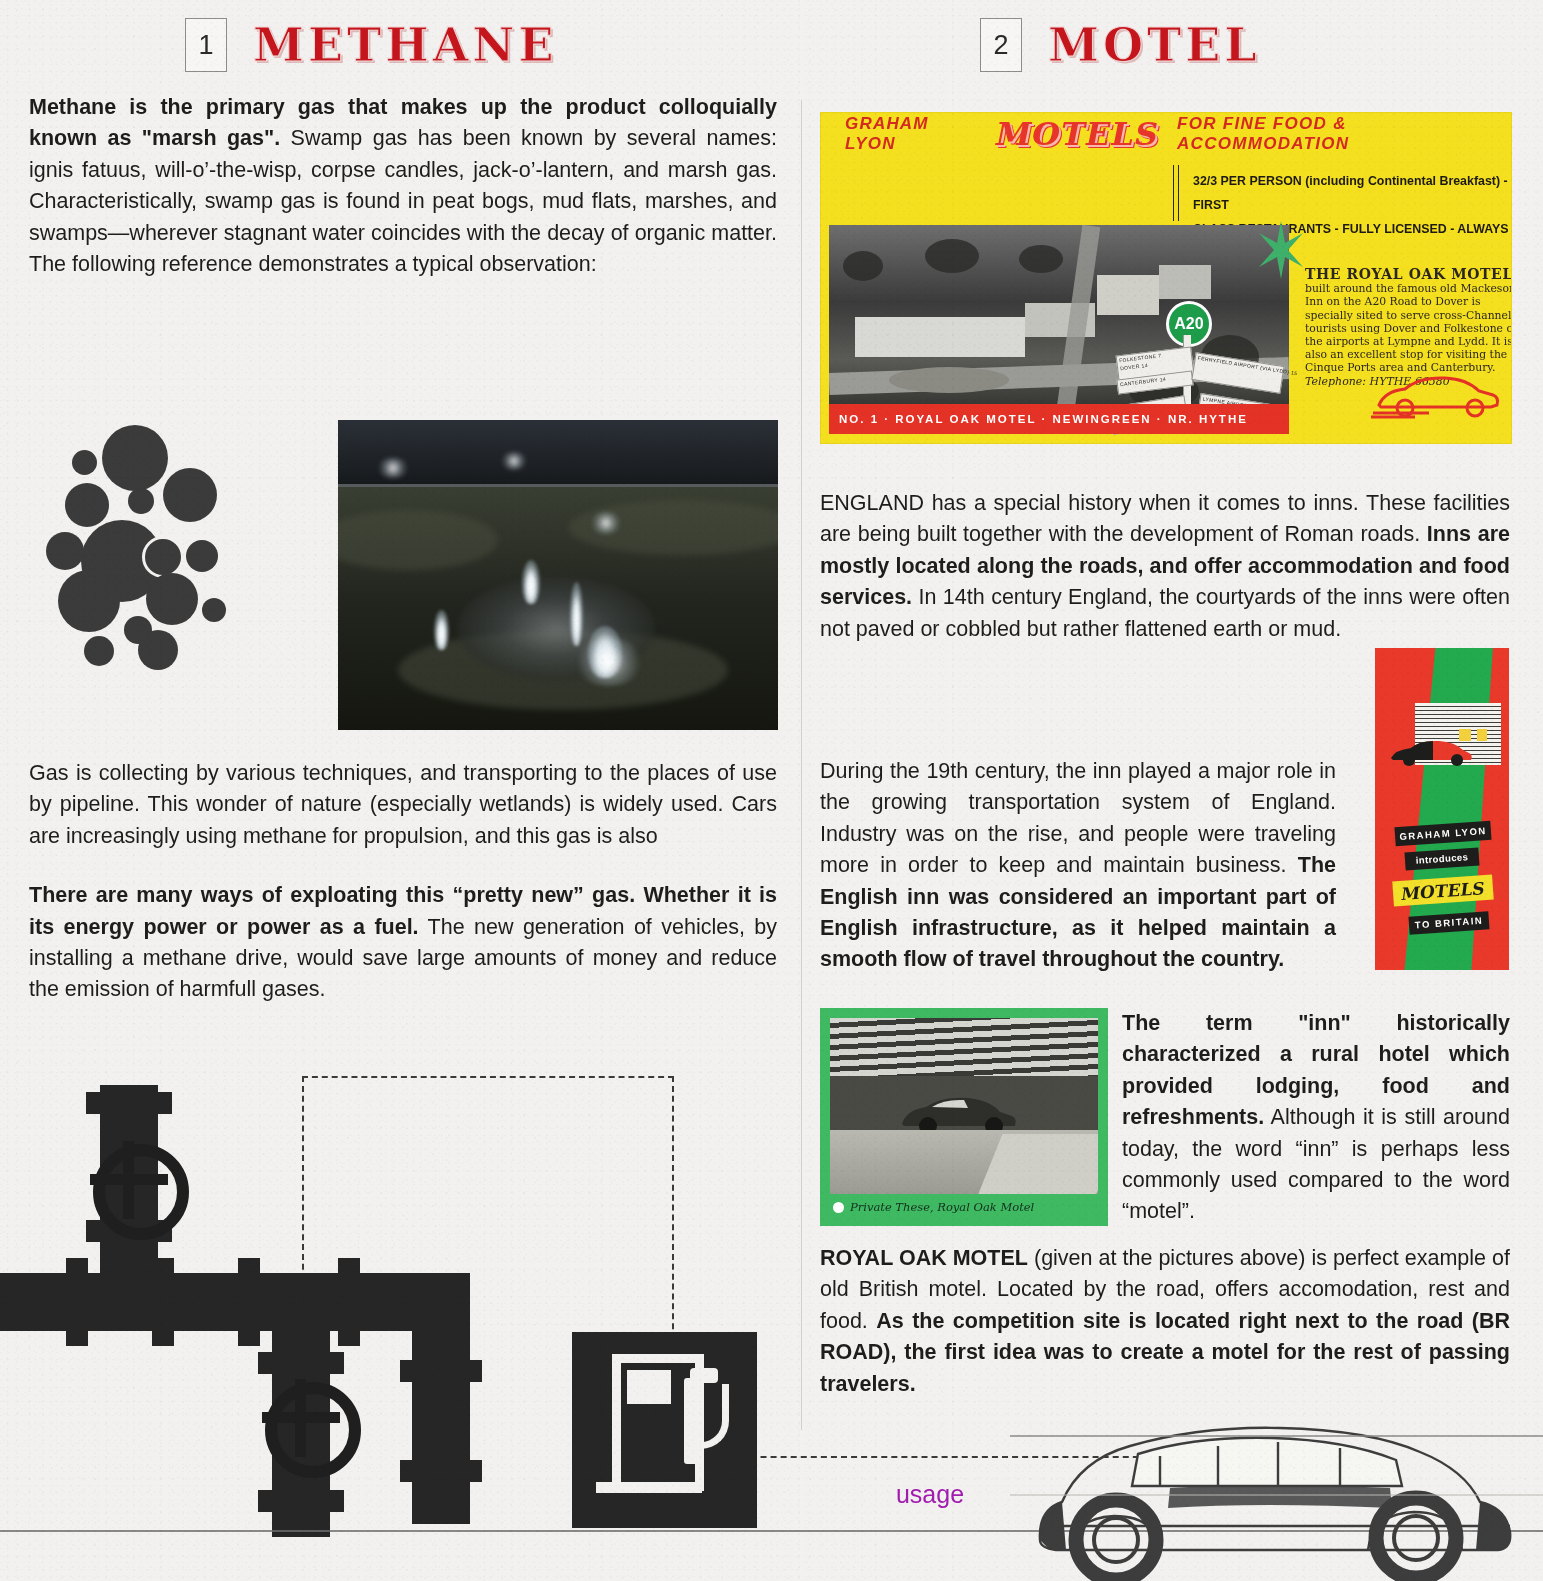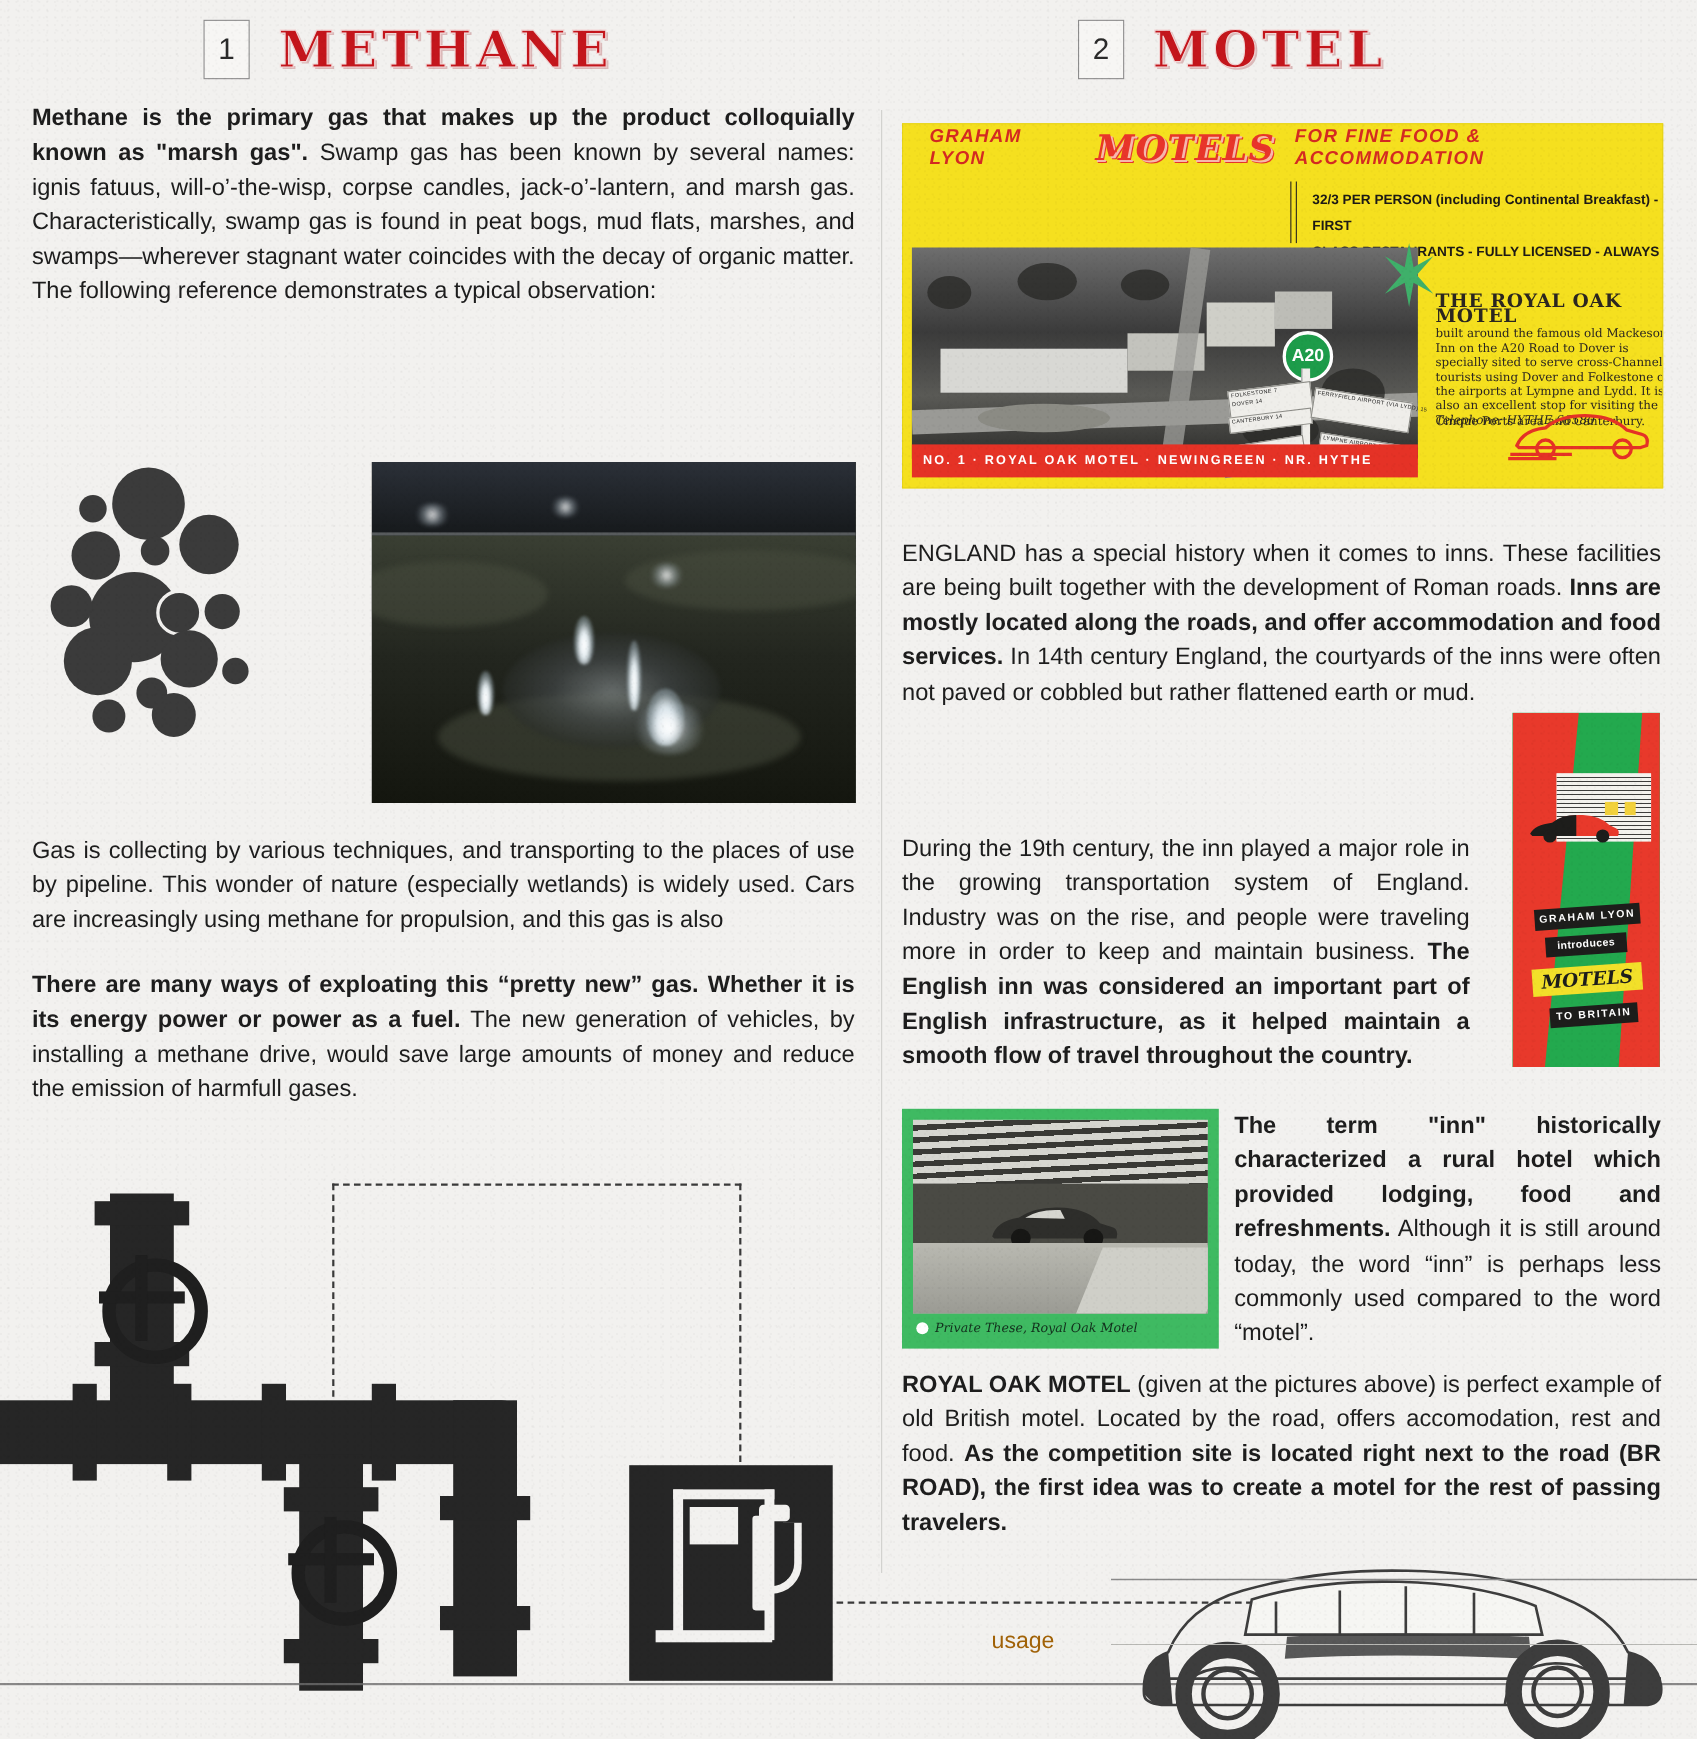--- a/index.html
+++ b/index.html
@@ -103,21 +103,21 @@
   .lbl-transport{
     position:absolute;left:302px;top:1082px;width:368px;text-align:center;
     font-size:25px;color:#2c2c2c;
   }
   .dash-usage{
     position:absolute;left:680px;top:1456px;width:650px;height:0;
     border-top:2.5px dashed #3a3a3a;
   }
   .lbl-usage{
     position:absolute;left:770px;top:1480px;width:320px;text-align:center;
-    font-size:21px;color:#a16207;
+    font-size:25px;color:#a21caf;
   }
   .baseline{position:absolute;left:0;top:1530px;width:1543px;height:2px;background:#6e6e6e;opacity:.8;}
 
   .valve-wheel{position:absolute;border:12px solid #1f1f1f;border-radius:50%;background:transparent;}
   .wheel-spoke{position:absolute;background:#1f1f1f;}
 
   
   #pumpsign{position:absolute;left:572px;top:1332px;width:185px;height:196px;background:#262626;}
   .pump-body{position:absolute;left:40px;top:22px;width:74px;height:128px;border:9px solid #f2f1ef;border-bottom:none;}
   .pump-win{position:absolute;left:55px;top:38px;width:44px;height:34px;background:#f2f1ef;}
@@ -151,21 +151,21 @@
     background:linear-gradient(#6e6e6e,#3b3b3b 40%,#5a5a56 70%,#2e2e2c);overflow:hidden;}
   .pc-bldg{position:absolute;background:#d8d8d4;}
   .pc-road{position:absolute;background:#9a9a96;}
   .pc-tree{position:absolute;border-radius:50%;background:#2b2b28;opacity:.8;}
   .pc-redbar{position:absolute;left:8px;top:291px;width:460px;height:30px;background:#e53226;}
   .pc-redbar span{display:block;color:#fff;font-family:"Liberation Sans",sans-serif;font-weight:bold;
     font-size:11.5px;letter-spacing:2px;line-height:30px;margin-left:10px;}
   .pc-star{position:absolute;left:1258px;top:222px;}
   .pc-desc{position:absolute;left:484px;top:155px;width:215px;
     font-family:"DejaVu Serif",serif;font-size:10.8px;line-height:13.2px;color:#2b2620;}
-  .pc-desc b{font-size:17px;letter-spacing:.6px;}
+  .pc-desc b{font-size:14px;letter-spacing:.6px;}
   .pc-phone{position:absolute;left:484px;top:262px;
     font-family:"DejaVu Serif",serif;font-style:italic;font-size:11px;color:#2b2620;}
   .pc-car{position:absolute;right:10px;bottom:24px;width:130px;height:48px;}
   .a20{position:absolute;left:345px;top:188px;width:40px;height:40px;border-radius:50%;
     background:#1d9c4a;border:3px solid #fff;display:flex;align-items:center;justify-content:center;
     color:#fff;font-weight:bold;font-size:16px;font-family:"Liberation Sans",sans-serif;}
   .sgn{position:absolute;background:#efeeea;border:1px solid #8d8d88;}
   .sgn span{font-size:5px;color:#222;display:block;padding:1px 2px;letter-spacing:.4px;white-space:nowrap;font-family:"Liberation Sans",sans-serif;}
   .sgnpost{position:absolute;left:362px;top:222px;width:7px;height:80px;background:#efeeea;border-left:1px solid #999;}
 

